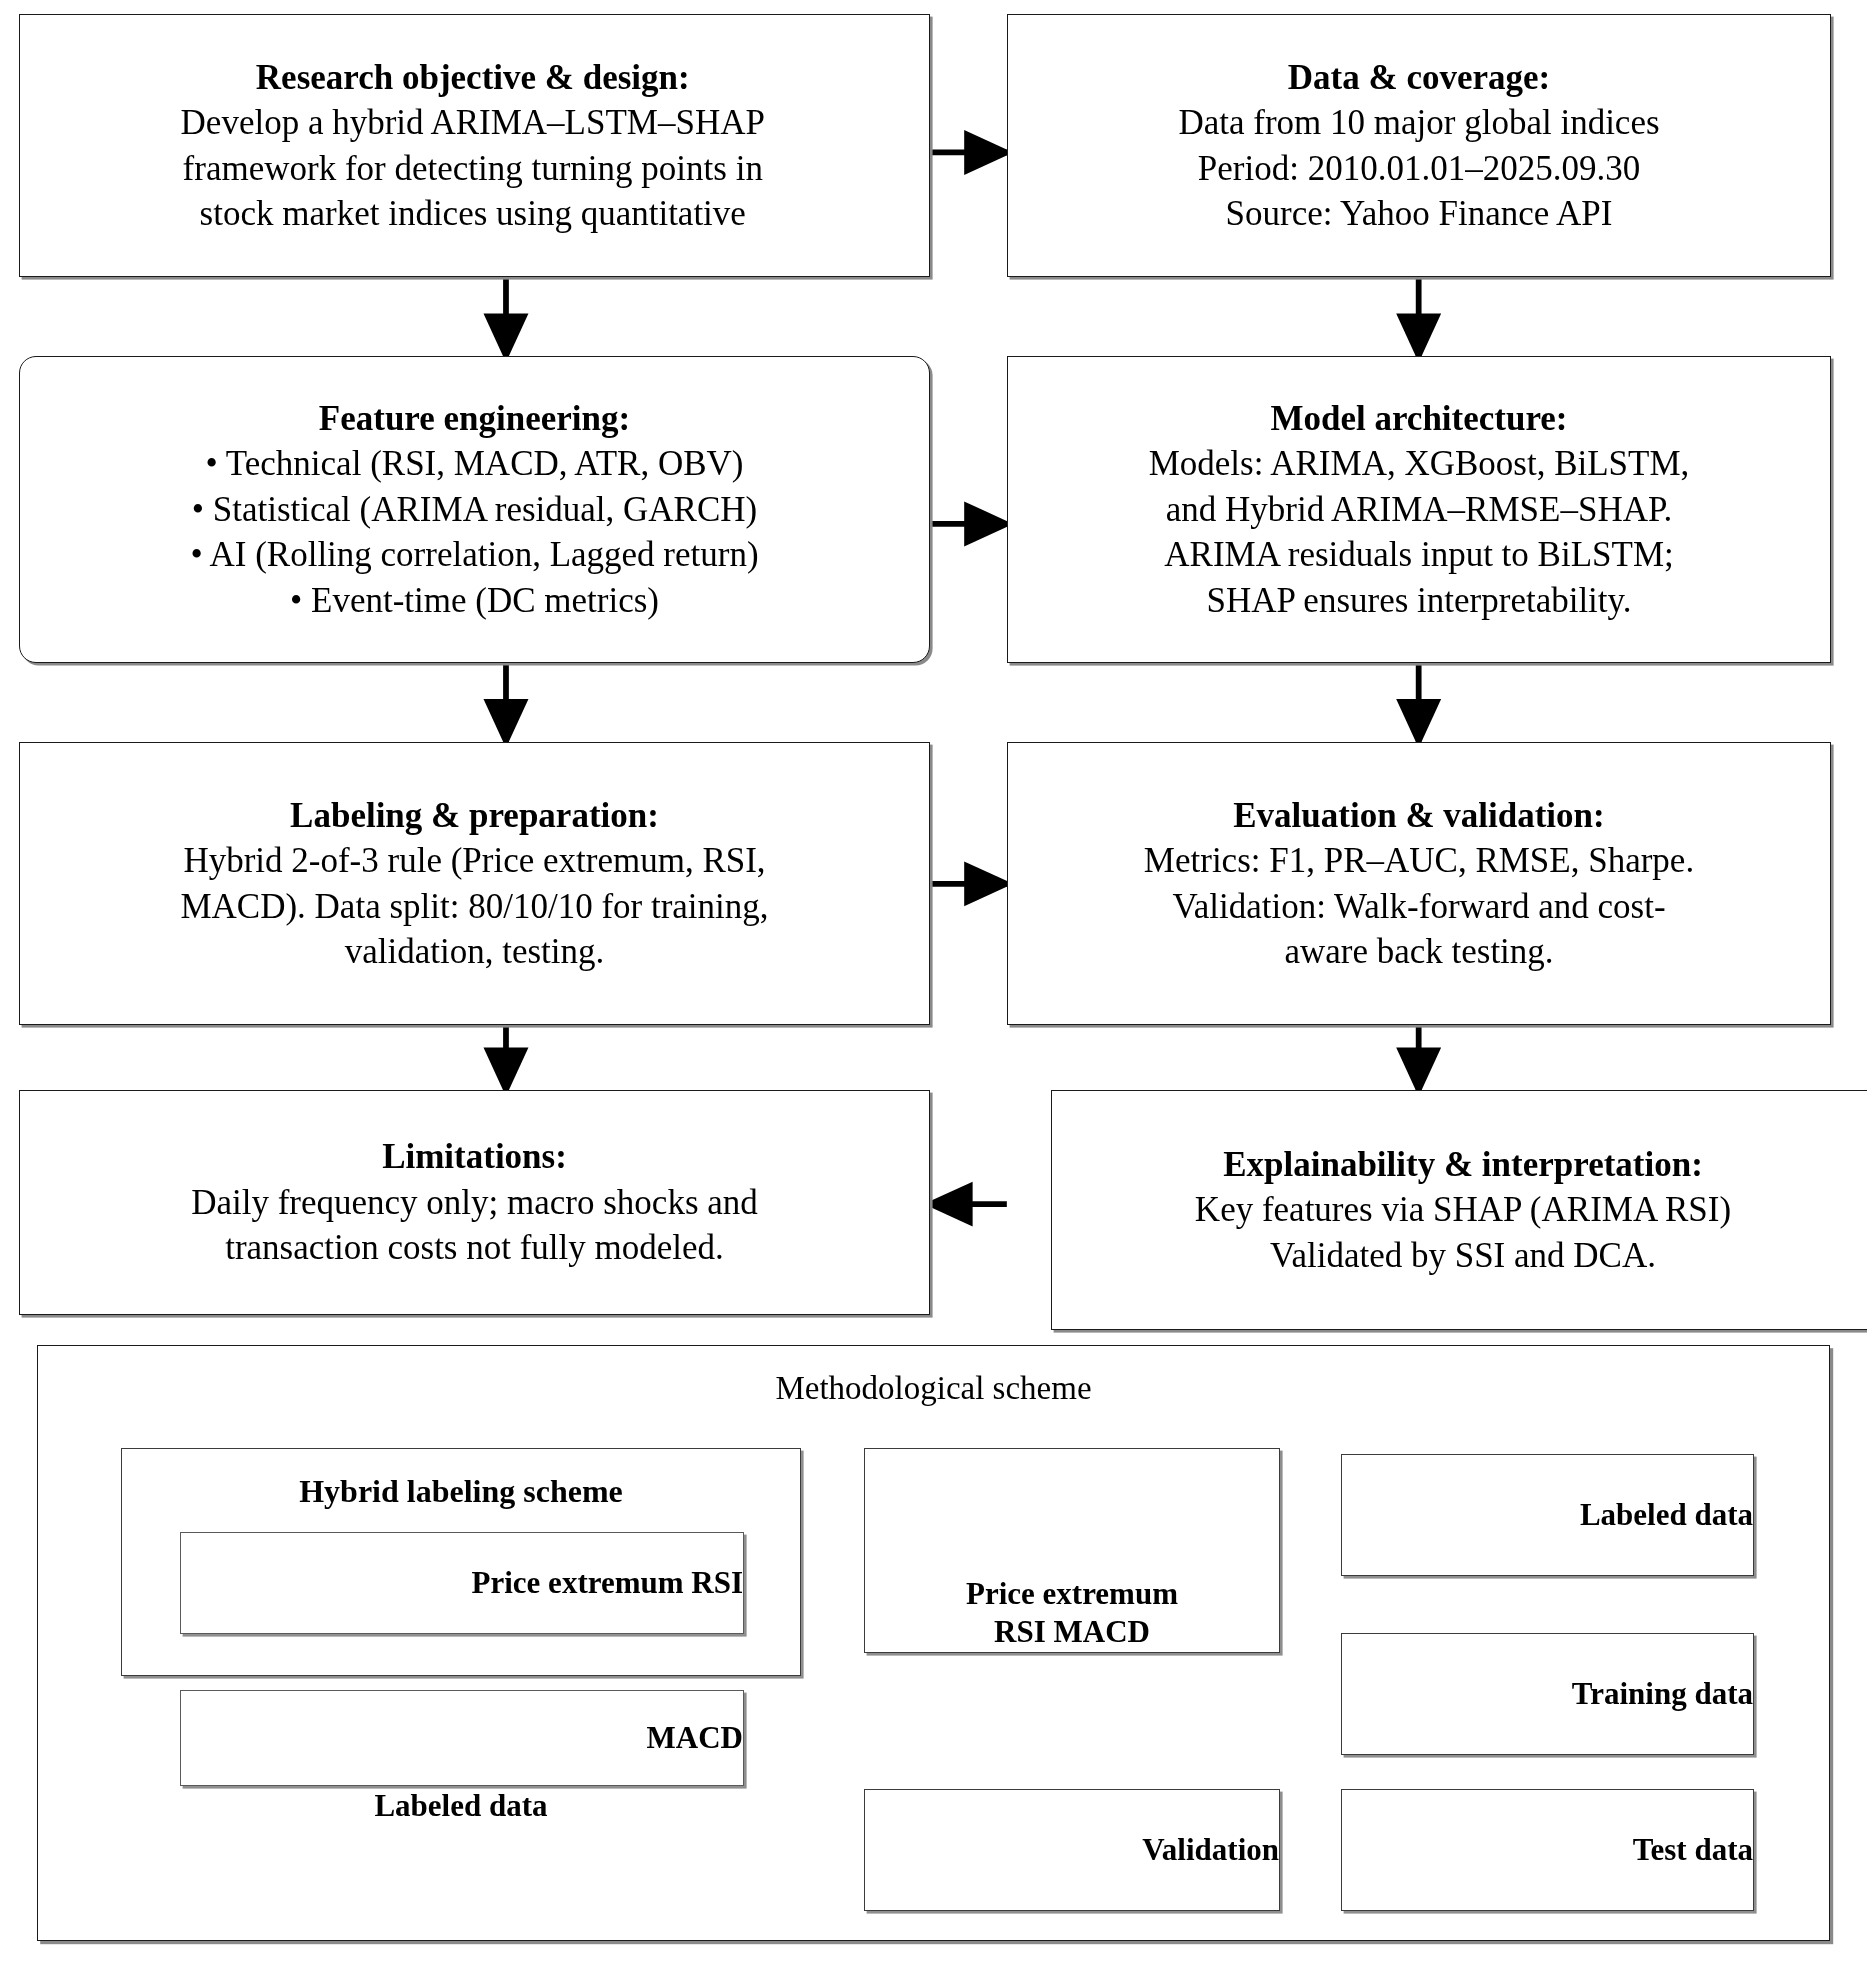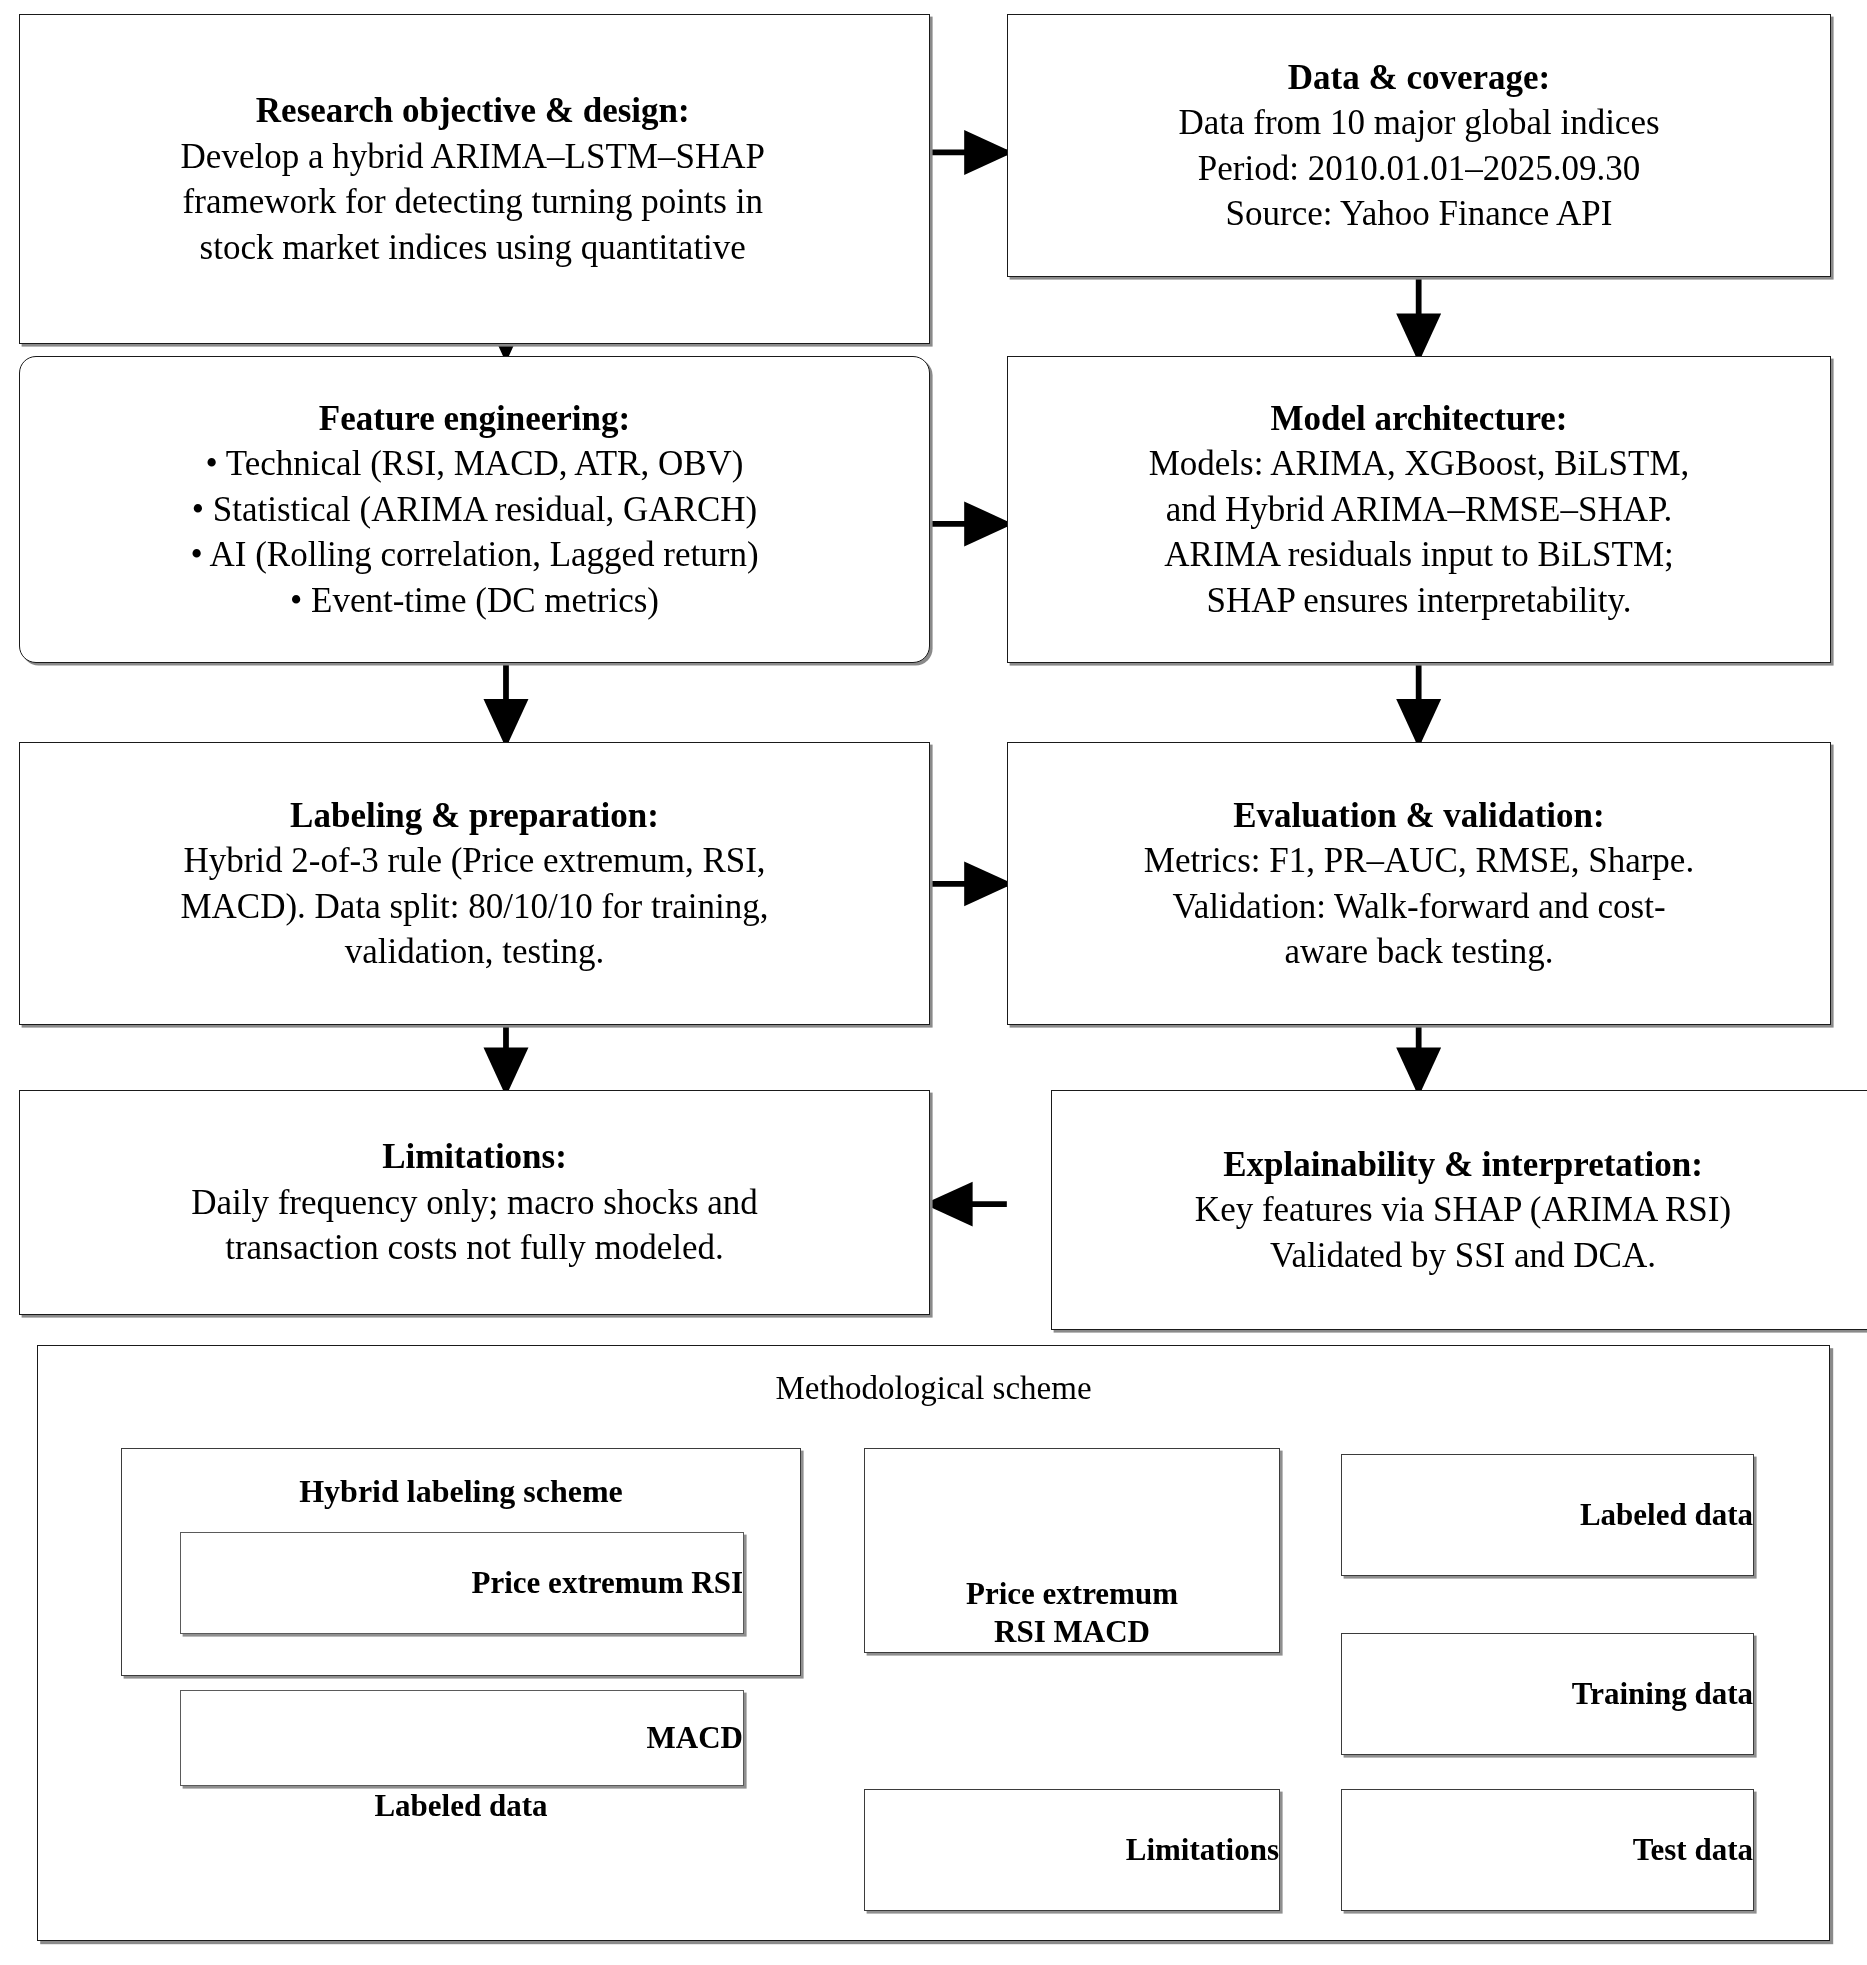--- a/index.html
+++ b/index.html
@@ -127,21 +127,21 @@
 
   <polyline points="1250,2582 2144,2582" fill="none" stroke="#000" stroke-width="5"></polyline>
 
   <line x1="1672" y1="2575" x2="1672" y2="2784" stroke="#000" stroke-width="7" marker-end="url(#ah)"></line>
 
   <polyline points="1672,2930 1672,2985" fill="none" stroke="#000" stroke-width="5"></polyline>
 
   <polyline points="2408,2930 2408,2985 960,2985" fill="none" stroke="#000" stroke-width="5"></polyline>
 </svg>
 
-<div class="fbox big" style="left:19px; top:14px; width:911px; height:330px;padding-left:8px;">
+<div class="fbox big" style="left:19px; top:14px; width:911px; height:263px;padding-left:8px;">
   <div class="ttl">Research objective &amp; design:</div>
   <div class="ln">Develop a hybrid ARIMA–LSTM–SHAP</div>
   <div class="ln">framework for detecting turning points in</div>
   <div class="ln">stock market indices using quantitative</div>
 </div>
 
 <div class="fbox big" style="left:1007px; top:14px; width:824px; height:263px;">
   <div class="ttl">Data &amp; coverage:</div>
   <div class="ln">Data from 10 major global indices</div>
   <div class="ln">Period: 2010.01.01–2025.09.30</div>
@@ -219,16 +219,16 @@
 
   <div class="sbox" style="left:1303px; top:287px; width:413px; height:122px;">
     <span>Training data</span>
   </div>
 
   <div class="sbox" style="left:1303px; top:443px; width:413px; height:122px;">
     <span>Test data</span>
   </div>
 
   <div class="sbox" style="left:826px; top:443px; width:416px; height:122px;">
-    <span>Limitations</span>
+    <span>Validation</span>
   </div>
 </div>
 
 
 </body></html>

